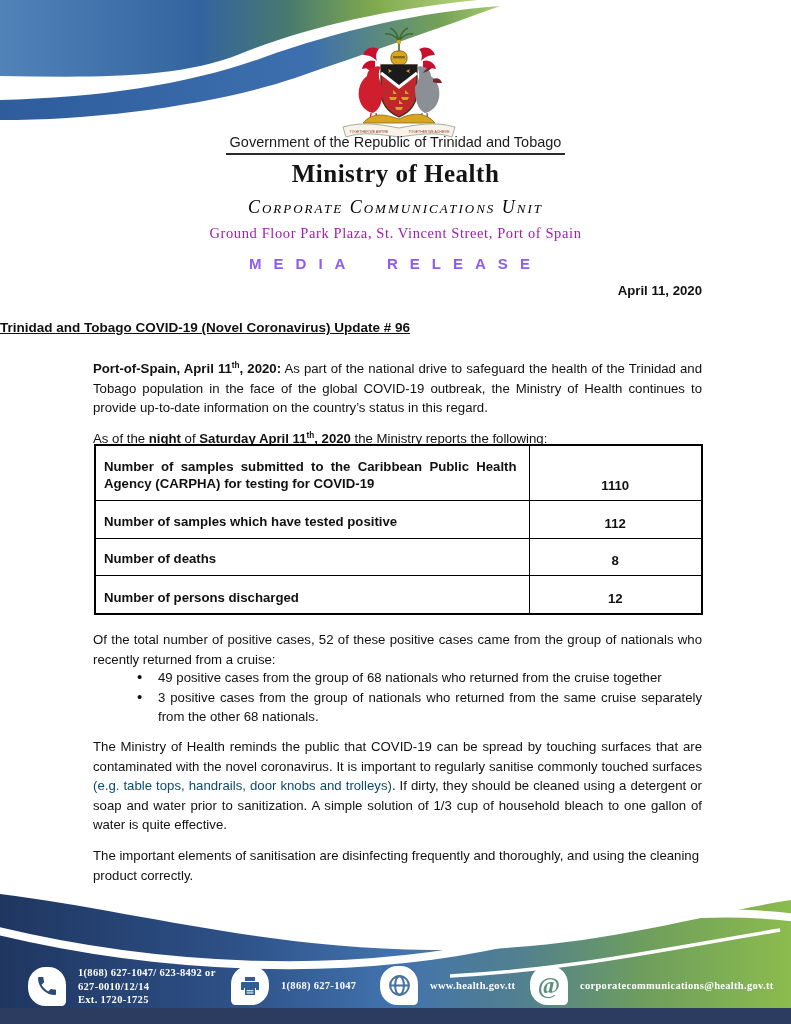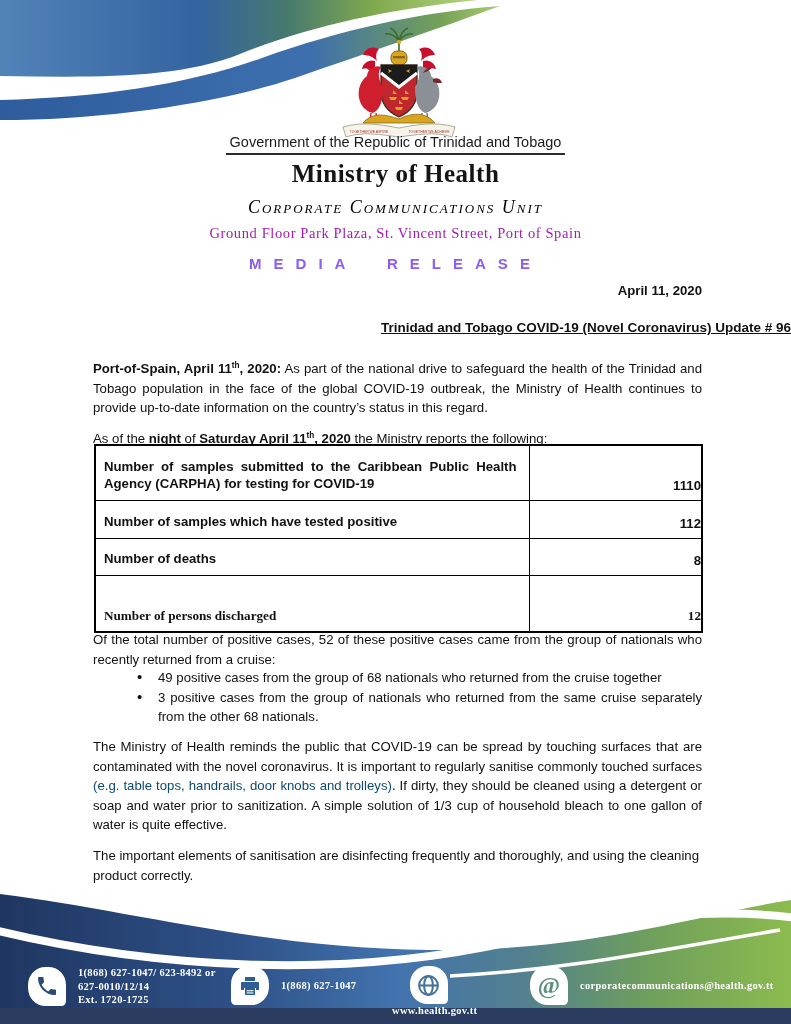--- a/index.html
+++ b/index.html
@@ -38,21 +38,21 @@
     margin-top:13px; font-weight:bold; font-size:15px;
     letter-spacing:12px; word-spacing:14px; color:#8b5cf6;
   }
 
   
   .rel-date {
     position:absolute; top:283px; right:89px;
     font-weight:bold; font-size:13.2px;
   }
   .doc-title {
-    position:absolute; top:320px; left:0; width:791px; text-align:right;
+    position:absolute; top:320px; left:0; width:791px; text-align:left;
     font-weight:bold; font-size:13.5px; text-decoration:underline;
   }
   .para { position:absolute; left:93px; width:609px; font-size:13.2px; line-height:19.5px; text-align:justify; }
   .p-intro  { top:356px; }
   .p-asof   { top:426px; text-align:left; }
   .p-cruise { top:630px; }
   .p-remind { top:737px; }
   .p-close  { top:846px; text-align:left; }
   .b { font-weight:bold; }
   .gray { color:#0c4a6e; }
@@ -66,42 +66,42 @@
     content:"\2022"; position:absolute; left:44px; top:-1px; font-size:15px;
   }
 
   
   table.cases {
     position:absolute; left:94px; top:444px; width:609px;
     border-collapse:collapse; border:2px solid #000;
   }
   table.cases td { border:1.2px solid #000; vertical-align:bottom; font-size:13.2px; }
   td.case-label { width:434px; padding:4px 12px 7px 8px; font-weight:bold; text-align:justify; line-height:17.5px; }
-  td.case-value { text-align:right; font-weight:bold; padding-bottom:7px; }
-  tr.r1 { height:55px; } tr.r2 { height:38px; } tr.r3 { height:37px; } tr.r4 { height:57px;font-family:Liberation Serif, serif; }
+  td.case-value { text-align:center; font-weight:bold; padding-bottom:7px; }
+  tr.r1 { height:55px; } tr.r2 { height:38px; } tr.r3 { height:37px; } tr.r4 { height:39px; }
 
   
   .footer { position:absolute; left:0; top:884px; width:627px; height:140px; }
   .ftr-swoosh { position:absolute; top:0; left:0; }
   .ftr-item { position:absolute; display:flex; align-items:center; }
   .blob {
     width:38px; height:39px; background:#fff; flex:0 0 38px;
     border-radius:46% 46% 12% 46%;
     display:flex; align-items:center; justify-content:center;
   }
   .blob-print { border-radius:46% 46% 46% 12%; }
   .ftr-text {
     margin-left:12px; color:#fff; font-family:"Liberation Serif", serif;
     font-weight:bold; font-size:10.5px; line-height:13.5px;
     white-space:pre-line; letter-spacing:.3px;
   }
   .at-glyph { font-family:"Liberation Serif", serif; font-weight:bold; font-size:24px; color:#5d8f7d; }
   .f-phone { left:28px; top:82px; }
   .f-fax   { left:231px; top:82px; }
-  .f-web   { left:380px; top:82px;flex-direction:column; }
+  .f-web   { left:380px; top:82px; }
   .f-mail  { left:530px; top:82px; }
 </style>
 </head>
 <body>
 
 <div class="page">
 
   <svg class="hdr-swoosh" width="791" height="140" viewBox="0 0 791 140">
     <defs>
       <linearGradient id="hg1" x1="0" y1="0" x2="1" y2="0">

